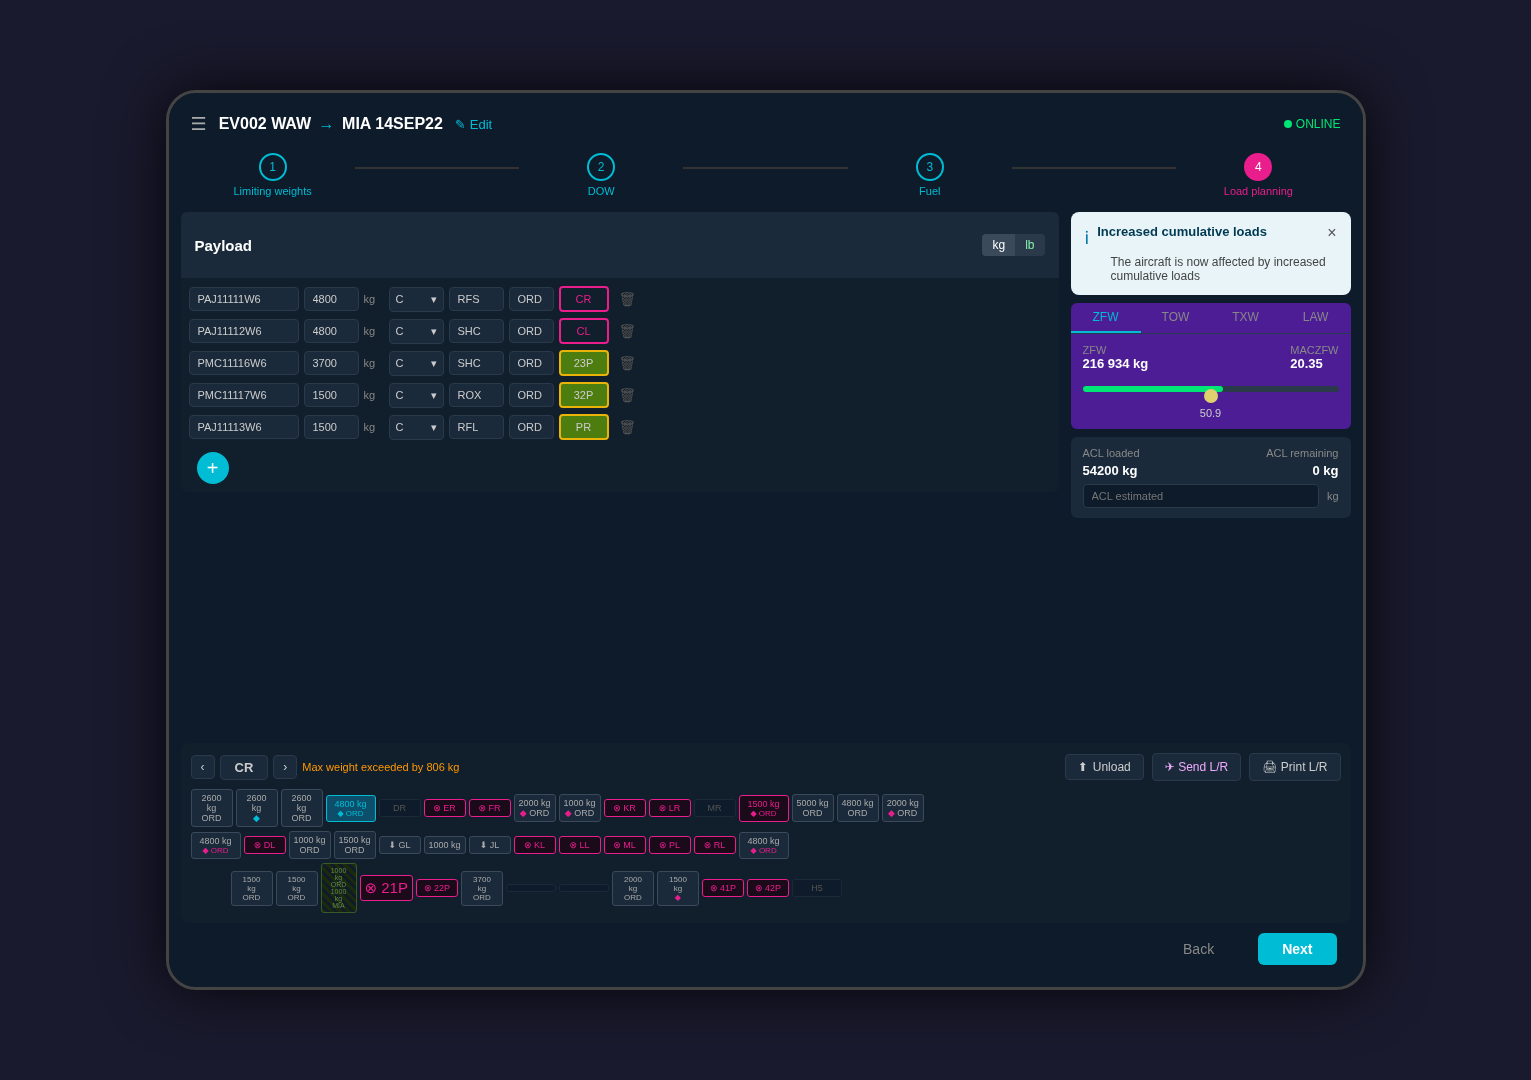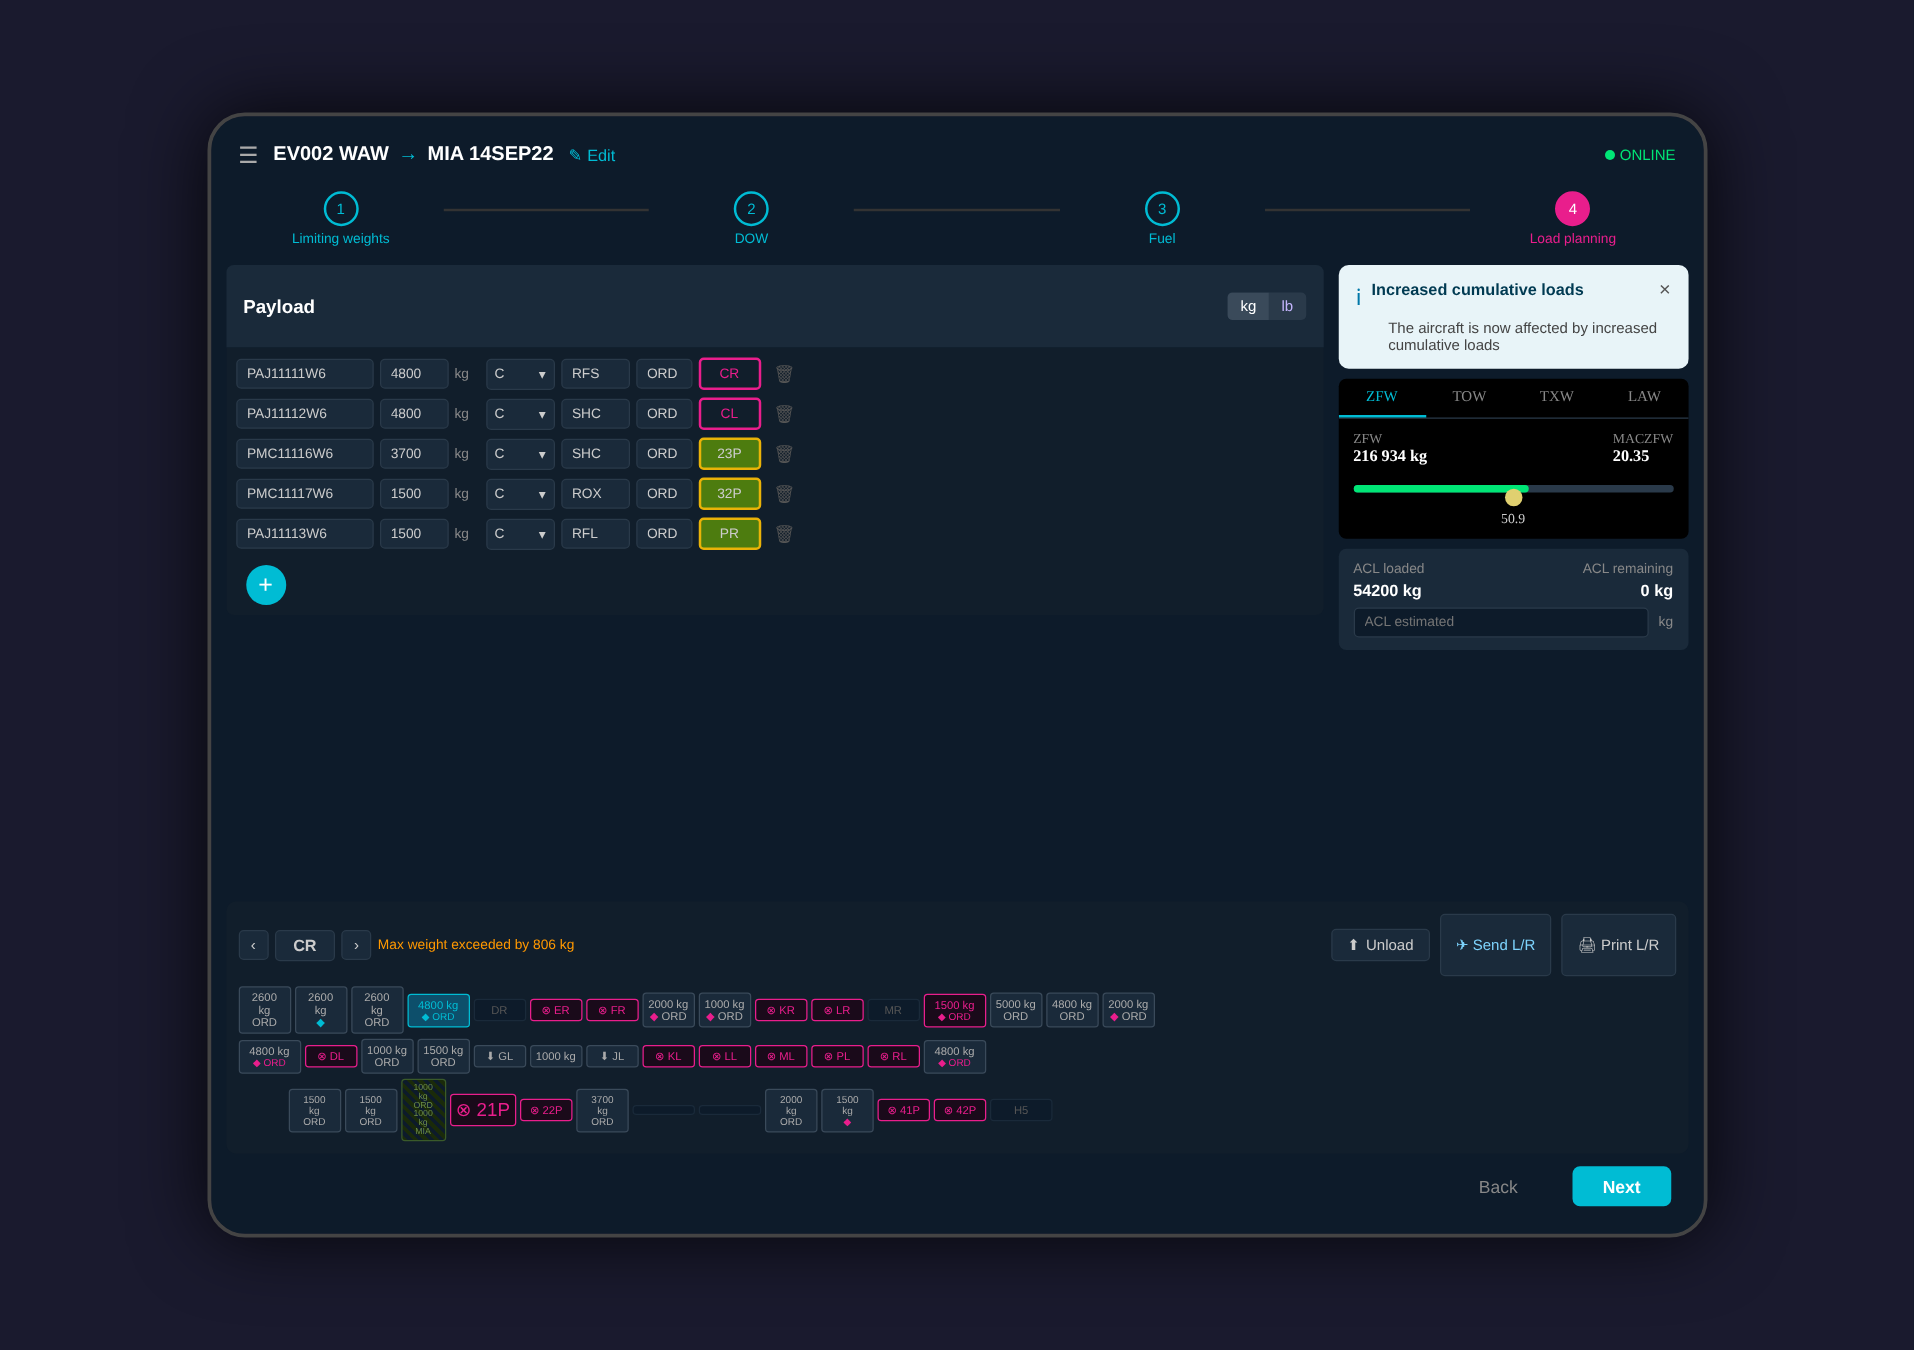--- a/index.html
+++ b/index.html
@@ -159,21 +159,21 @@
       font-weight: 600;
     }
     .unit-toggle {
       display: flex;
       background: #2a3a4a;
       border-radius: 4px;
       overflow: hidden;
     }
     .unit-btn {
       padding: 4px 10px;
-      color: #c4b5fd;
+      color: #86efac;
       font-size: 12px;
       cursor: pointer;
     }
     .unit-btn.active {
       background: #3a4a5a;
       color: #fff;
     }
     
     .cargo-list {
       background: #111e2b;
@@ -324,24 +324,23 @@
     .weight-item {
       text-align: center;
     }
     .weight-value {
       color: #fff;
       font-size: 13px;
       font-weight: 600;
     }
     
     .zfw-panel {
-      background: #000000;
+      background: #4c1d95;
       border-radius: 6px;
       overflow: hidden;
-      font-family: Liberation Serif, serif;
     }
     .zfw-tabs {
       display: flex;
       border-bottom: 1px solid #2a3a4a;
     }
     .zfw-tab {
       flex: 1;
       padding: 7px;
       text-align: center;
       color: #888;
@@ -480,22 +479,22 @@
       align-items: center;
       gap: 5px;
     }
     .action-btns {
       display: flex;
       gap: 8px;
     }
     .send-btn {
       background: #1a2a3a;
       border: 1px solid #2a3a4a;
-      color: #7dd3fc;
-      padding: 17px 12px;
+      color: #f0abfc;
+      padding: 6px 12px;
       border-radius: 4px;
       font-size: 12px;
       cursor: pointer;
     }
     .print-btn {
       background: #1a2a3a;
       border: 1px solid #2a3a4a;
       color: #ccc;
       padding: 5px 12px;
       border-radius: 4px;

